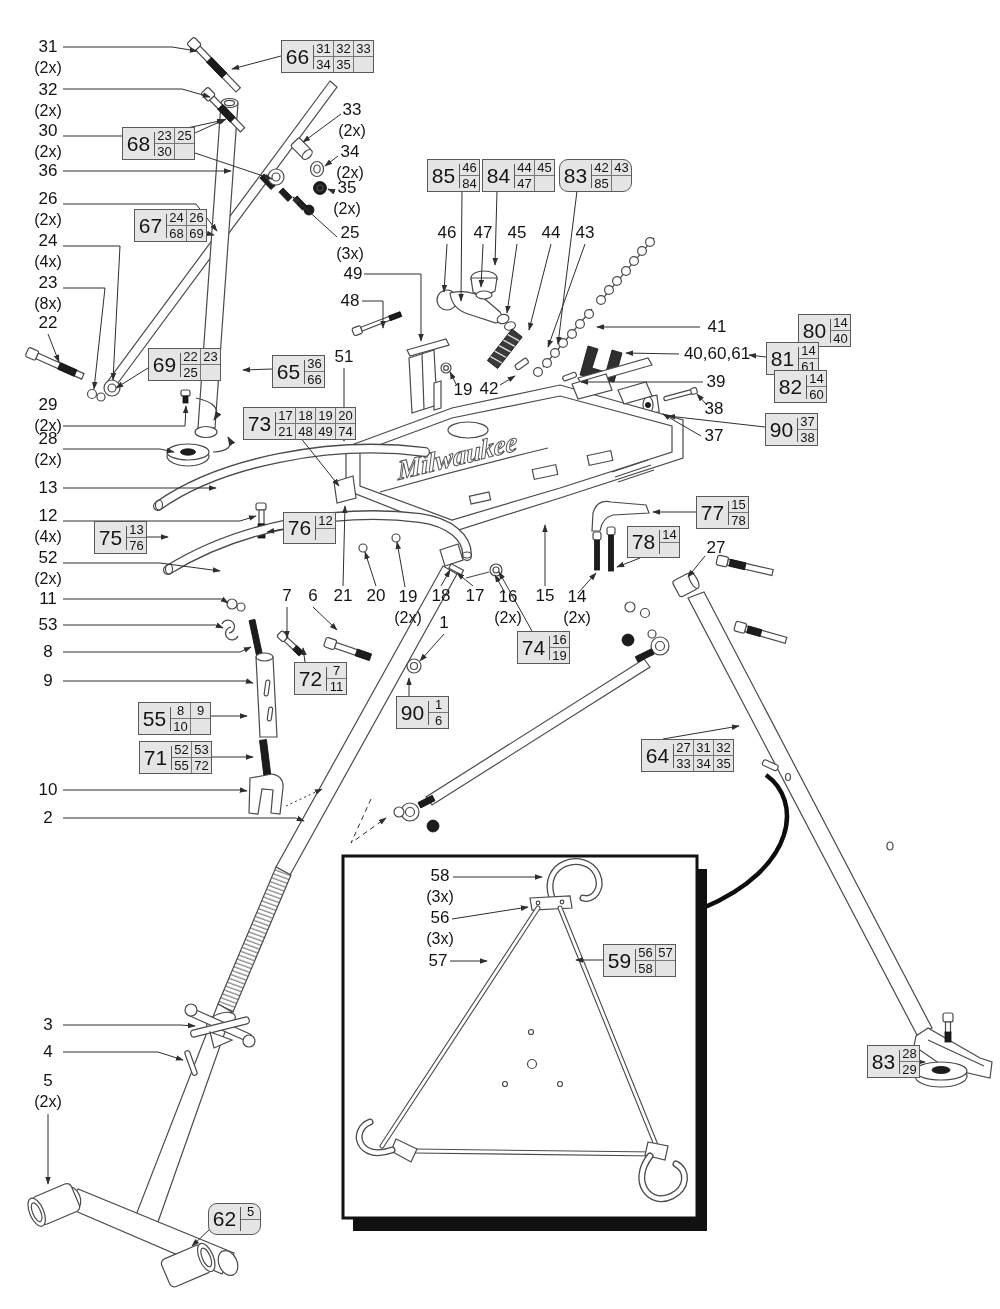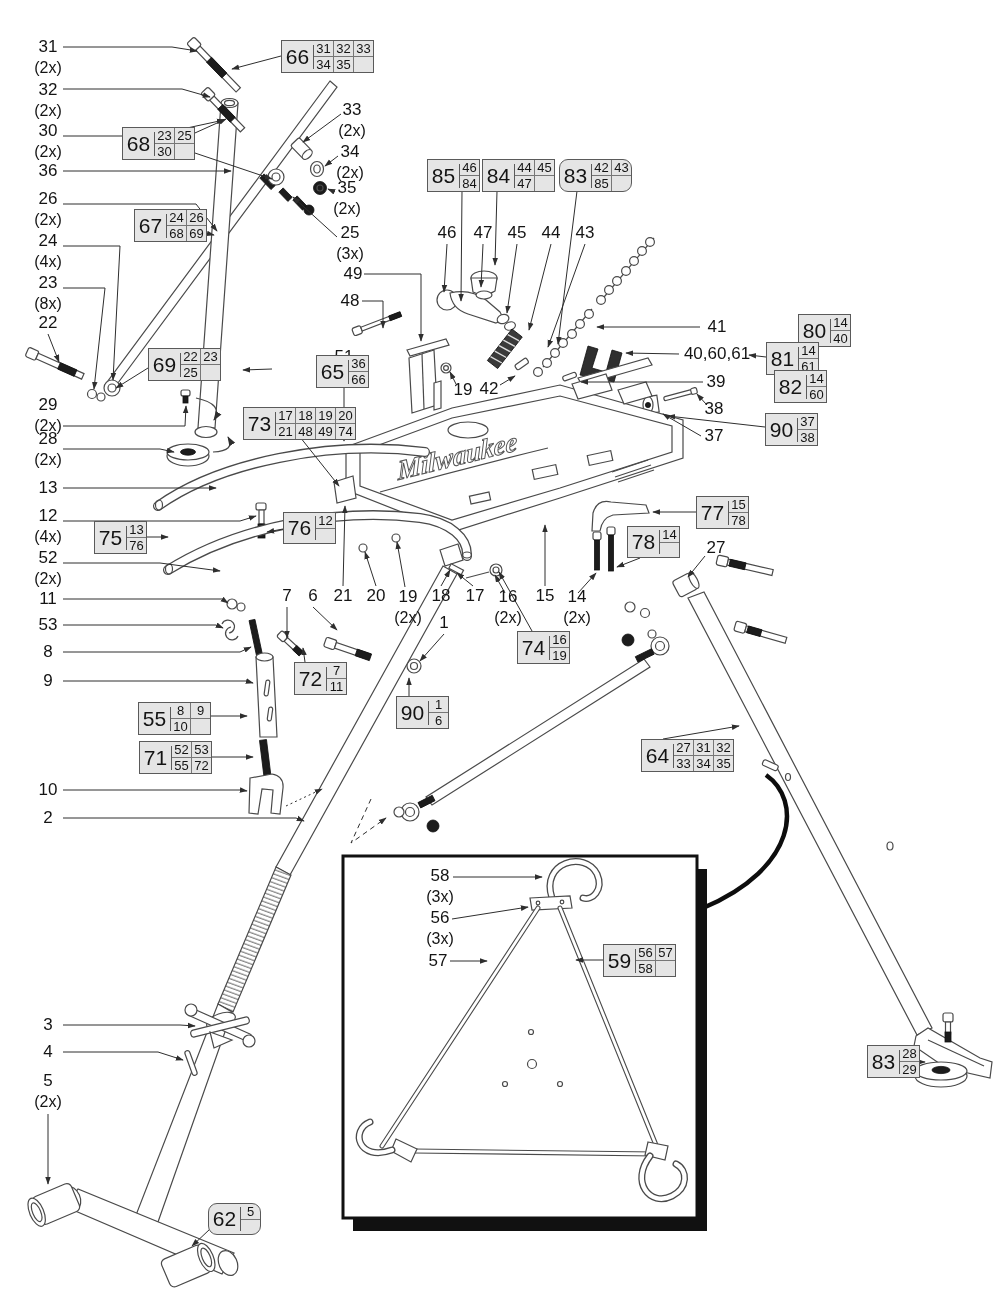--- a/index.html
+++ b/index.html
@@ -583,21 +583,21 @@
           <div class="row">
             <div class="cell">22</div>
             <div class="cell">23</div>
           </div>
           <div class="row">
             <div class="cell">25</div>
             <div class="cell"></div>
           </div>
         </div>
       </div>
-      <div class="refbox" style="left: 272px; top: 355px; margin-left: 44px;">
+      <div class="refbox" style="left: 272px; top: 355px;">
         <div class="main">65</div>
         <div class="grid">
           <div class="row">
             <div class="cell">36</div>
           </div>
           <div class="row">
             <div class="cell">66</div>
           </div>
         </div>
       </div>

